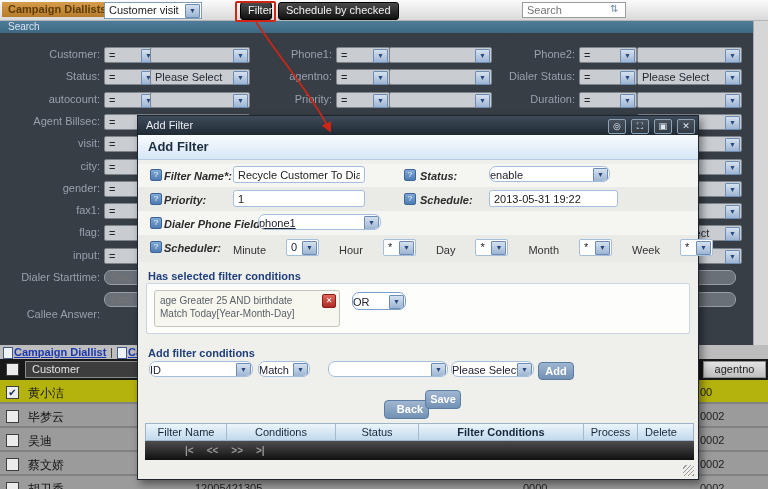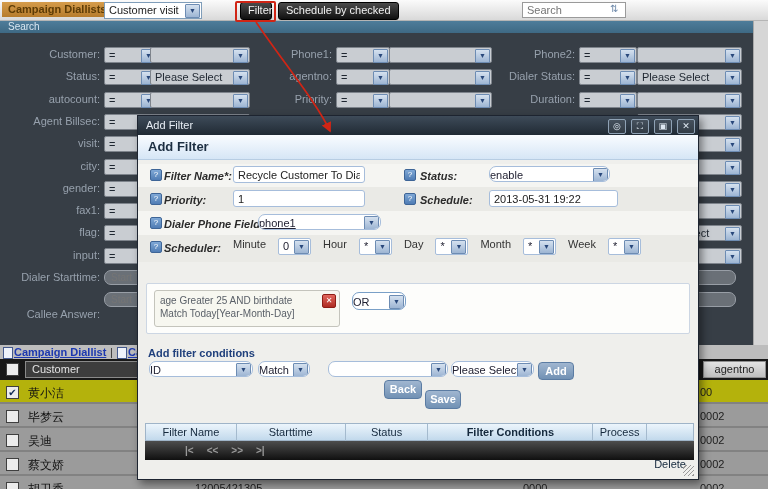--- a/index.html
+++ b/index.html
@@ -57,35 +57,35 @@
                  border-bottom:1px solid #b7cde3;}
   #m-heading{position:absolute;left:10px;top:0;line-height:24px;font-size:13px;font-weight:bold;color:#1c2e41;}
   .m-band{position:absolute;left:0;width:100%;}
   .help-icon{position:absolute;width:10px;height:10px;background:linear-gradient(#7fa8d6,#4f7cb4);border:1px solid #3e6597;
              border-radius:2px;color:#fff;font-size:8px;line-height:10px;text-align:center;cursor:pointer;}
   .mlabel{position:absolute;font-weight:bold;color:#2b2b2b;font-style:italic;}
   .minp{position:absolute;height:15px;border:1px solid #a6bddb;border-radius:3px;background:#fff;color:#222;
         font-size:11px;padding:0 4px;font-family:"Liberation Sans",sans-serif;}
   .msel{position:absolute;height:16px;line-height:16px;background:#fff;border:1px solid #a6bddb;border-radius:7px;
         color:#223;overflow:hidden;cursor:pointer;box-sizing:border-box;}
-  #sched-row{position:absolute;left:95px;top:122px;height:18px;display:flex;align-items:flex-start;gap:12px;color:#333;}
+  #sched-row{position:absolute;left:95px;top:122px;height:18px;display:flex;align-items:flex-end;gap:20px;color:#333;}
   .usel{position:relative;width:27px;height:15px;line-height:15px;background:#fff;border:1px solid #a6bddb;
         border-radius:2px;padding-left:4px;color:#223;cursor:pointer;}
   .mhead{position:absolute;font-weight:bold;color:#20407c;}
   #cond-box{position:absolute;left:8px;top:167px;width:542px;height:49px;background:#fdfdfb;border:1px solid #ccd6e3;border-radius:2px;}
   #chip{position:absolute;left:7px;top:6px;width:184px;height:35px;background:#f7f7f0;border:1px solid #c4c4bc;border-radius:3px;}
   #chip-text{position:absolute;left:5px;top:3px;width:158px;font-size:10px;line-height:13px;color:#5a6068;}
   #chip-x{position:absolute;right:3px;top:3px;width:12px;height:12px;background:linear-gradient(#e2675d,#ad2b22);
           border:1px solid #8d1d16;border-radius:2px;color:#fff;font-size:8px;line-height:12px;text-align:center;cursor:pointer;}
   .blue-btn{position:absolute;background:linear-gradient(#a0b6d0,#7191b4);border:1px solid #5b7ca3;border-radius:4px;
             color:#fff;font-weight:bold;text-align:center;cursor:pointer;}
   #m-table-head{position:absolute;left:7px;top:307px;width:549px;height:18px;display:flex;
                 background:linear-gradient(#ecf5fc,#c2d9ec);border:1px solid #9fb4c8;box-sizing:border-box;}
   .th{height:18px;line-height:17px;text-align:center;color:#15293d;border-right:1px solid #a4bace;box-sizing:border-box;overflow:hidden;}
-  .th:last-child{border-right:none;margin-top:32px;}
+  .th:last-child{border-right:none;}
   #m-pager{position:absolute;left:7px;top:325px;width:549px;height:19px;background:linear-gradient(#4d4d4d,#101010);
            display:flex;align-items:center;gap:13px;padding-left:40px;box-sizing:border-box;}
   .pg{color:#9a9a9a;font-size:10px;font-weight:bold;cursor:pointer;}
   #m-resize{position:absolute;left:545px;top:349px;width:11px;height:11px;cursor:nwse-resize;
             background:repeating-linear-gradient(135deg,transparent 0 2px,#9a9a9a 2px 3px);}
   
   #red-box{position:absolute;left:235px;top:1px;width:37px;height:17px;border:2px solid #d02515;border-radius:2px;z-index:50;}
   #arrow-svg{position:absolute;left:0;top:0;z-index:50;pointer-events:none;}
 </style>
 </head>
@@ -310,20 +310,21 @@
         <span>Hour</span>
         <div class="usel">*<span class="chv" style="top: 1px;">▼</span></div>
         <span>Day</span>
         <div class="usel">*<span class="chv" style="top: 1px;">▼</span></div>
         <span>Month</span>
         <div class="usel">*<span class="chv" style="top: 1px;">▼</span></div>
         <span>Week</span>
         <div class="usel">*<span class="chv" style="top: 1px;">▼</span></div>
       </div>
 
+    <div class="mhead" style="left:10px;top:154px;">Has selected filter conditions</div>
     <div id="cond-box">
       <div id="chip">
         <div id="chip-text">age Greater 25 AND birthdate Match Today[Year-Month-Day]</div>
         <span id="chip-x">✕</span>
       </div>
       <div class="msel" style="left:205px;top:8px;width:54px;height:18px;line-height:18px;border-color:#7aa0c8;">
         <span>OR</span>
         <span class="chv" style="top:2px;">▼</span>
       </div>
     </div>
@@ -340,26 +341,26 @@
     <div class="msel" style="left:190px;top:245px;width:120px;">
       <span></span>
       <span class="chv">▼</span>
     </div>
     <div class="msel" style="left:313px;top:245px;width:83px;">
       <span>Please Select</span>
       <span class="chv">▼</span>
     </div>
     <div class="blue-btn" style="left:400px;top:246px;width:34px;height:16px;line-height:16px;">Add</div>
 
-    <div class="blue-btn" style="left:246px;top:264px;width:36px;height:17px;line-height:17px;">Back</div>
+    <div class="blue-btn" style="left:246px;top:284px;width:36px;height:17px;line-height:17px;padding-left:7px;">Back</div>
     <div class="blue-btn" style="left:287px;top:274px;width:34px;height:17px;line-height:17px;">Save</div>
 
     <div id="m-table-head">
-        <div class="th" style="width: 91px;">Filter Name</div>
-        <div class="th" style="width: 109px;">Starttime</div>
+        <div class="th" style="width: 81px;">Filter Name</div>
+        <div class="th" style="width: 109px;">Conditions</div>
         <div class="th" style="width: 83px;">Status</div>
         <div class="th" style="width: 165px; font-weight: bold;">Filter Conditions</div>
         <div class="th" style="width: 54px;">Process</div>
         <div class="th" style="width: 46px;">Delete</div>
       </div>
     <div id="m-pager">
         <span class="pg">|&lt;</span>
         <span class="pg">&lt;&lt;</span>
         <span class="pg">&gt;&gt;</span>
         <span class="pg">&gt;|</span>

